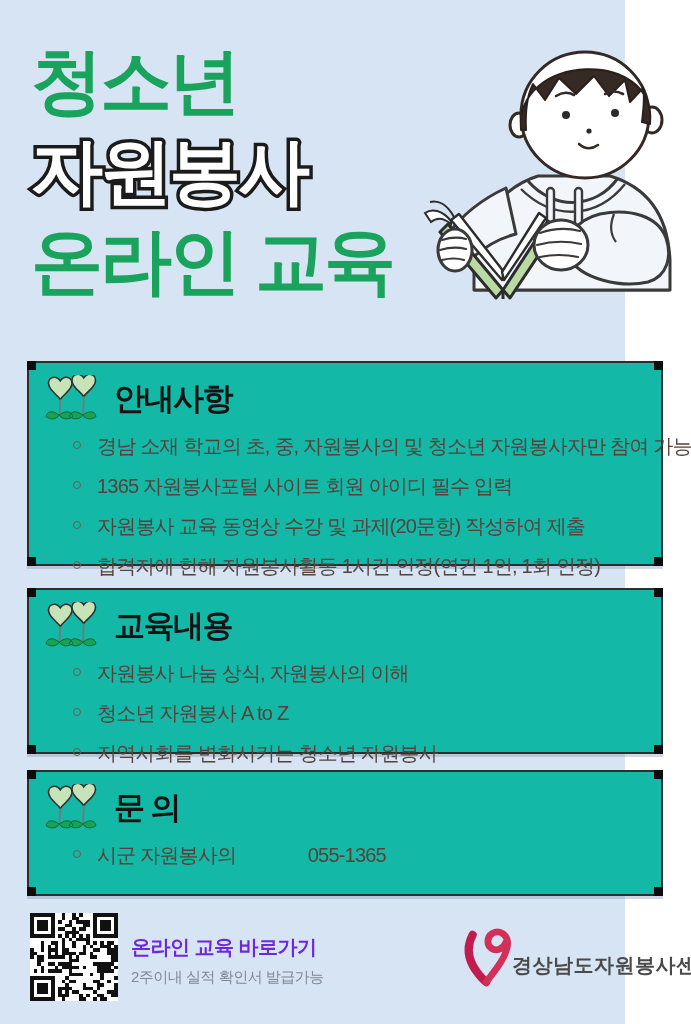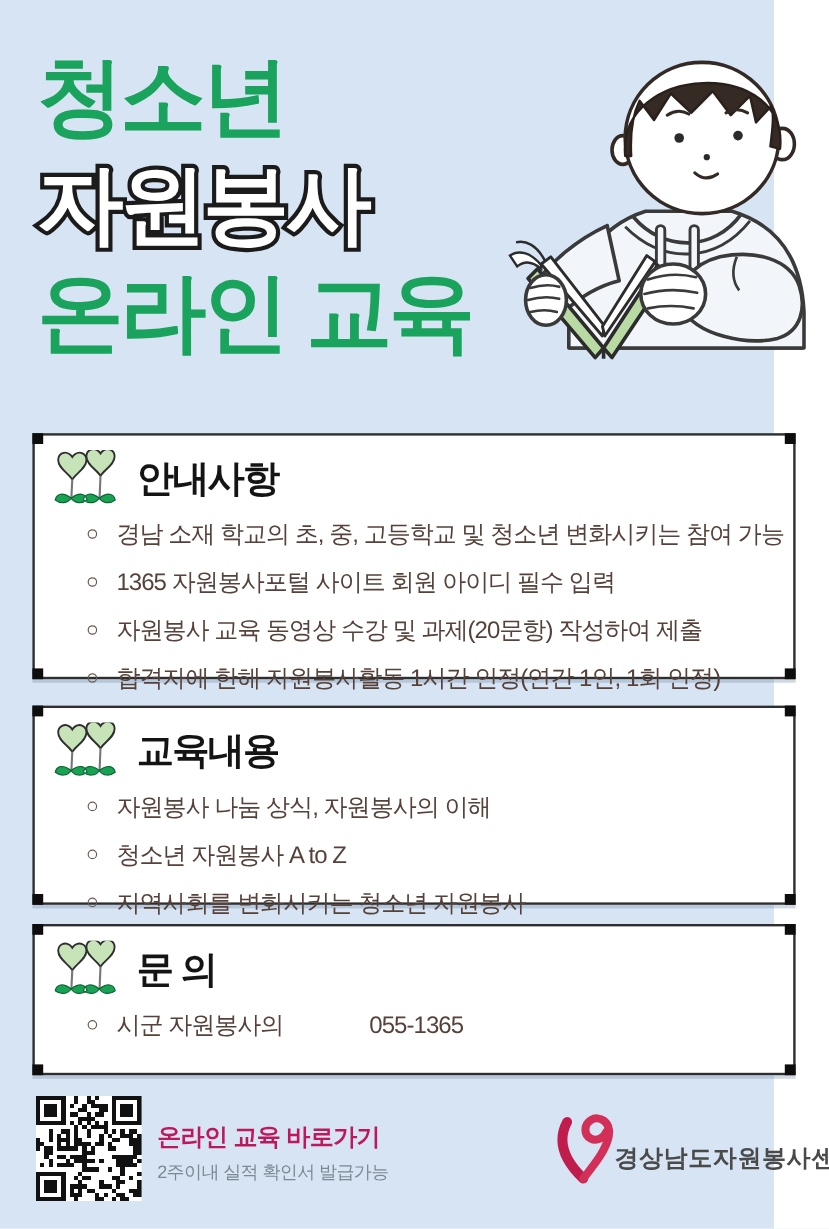--- a/index.html
+++ b/index.html
@@ -4,21 +4,20 @@
 <style>
   html,body{margin:0;padding:0;}
   body{
     width:691px;height:1024px;overflow:hidden;
     font-family:"Liberation Sans","DejaVu Sans",sans-serif;
     background:#fff;
   }
   #canvas{
     position:relative;width:625px;height:1024px;
     background:var(--bg,#d7e4f3);
-    padding-left:20px;
   }
 
   
   .title-block{position:absolute;left:31px;top:36px;}
   .t-line{
     font-size:72px;font-weight:800;letter-spacing:-3px;
     height:90px;line-height:90px;white-space:nowrap;
   }
   .t-green{color:var(--green,#1aa35c);}
   .t-outline-wrap{position:relative;}
@@ -28,21 +27,21 @@
     text-shadow:2px 0 #1b1b1b,-2px 0 #1b1b1b,0 2px #1b1b1b,0 -2px #1b1b1b,
                 2px 2px #1b1b1b,-2px -2px #1b1b1b,2px -2px #1b1b1b,-2px 2px #1b1b1b;
   }
   .t-fill{position:absolute;left:0;top:0;color:#fff;}
 
   
   .illustration{position:absolute;left:418px;top:18px;width:272px;height:296px;}
 
   
   .info-box{
-    position:absolute;left:27px;width:636px;background:#ffffff;
+    position:absolute;left:27px;width:636px;background:#14b8a6;
     border:2px solid var(--border,#2e2e2e);box-sizing:border-box;
     box-shadow:0 3px 0 rgba(120,145,175,.35);
   }
   #box-guide{top:361px;height:205px;}
   #box-content{top:588px;height:166px;}
   #box-contact{top:770px;height:126px;}
   .handle{position:absolute;width:9px;height:9px;background:#0d0d0d;}
   .handle.tl{top:-2px;left:-2px;} .handle.tr{top:-2px;right:-2px;}
   .handle.bl{bottom:-2px;left:-2px;} .handle.br{bottom:-2px;right:-2px;}
 
@@ -60,21 +59,21 @@
   .marker{
     position:absolute;left:2px;top:15px;width:8px;height:8px;
     border:1.6px solid #6d5c54;border-radius:50%;box-sizing:border-box;display:block;
   }
   .contact-label{display:inline-block;width:206px;}
   .contact-value{display:inline-block;}
 
   
   .qr{position:absolute;left:30px;top:913px;width:88px;height:88px;}
   .qr-text{position:absolute;left:131px;top:934px;}
-  .qr-title{font-size:20px;font-weight:700;color:#be185d;letter-spacing:-0.5px;}
+  .qr-title{font-size:20px;font-weight:700;color:#6d28d9;letter-spacing:-0.5px;}
   .qr-subtitle{margin-top:7px;font-size:15px;color:#7e8894;letter-spacing:-0.5px;}
   .logo{position:absolute;left:462px;top:926px;display:flex;align-items:flex-end;}
   .logo-text{
     font-size:20px;font-weight:600;color:#4a4a4a;
     letter-spacing:0.5px;margin:0 0 13px -4px;white-space:nowrap;
   }
 </style>
 </head>
 <body>
 
@@ -151,21 +150,21 @@
     <div class="box-header">
       <svg width="56" height="47" viewBox="0 0 54 48">
         <path d="M15,25 C11.5,19.5 3,15.5 3,8.5 C3,3 8.5,0.8 12.5,3.4 C14,4.4 15,6 15,6 C15,6 16,4.4 17.5,3.4 C21.5,0.8 27,3 27,8.5 C27,15.5 18.5,19.5 15,25 Z" fill="#c7e3b8" stroke="#2f2f2f" stroke-width="1.6"></path>
         <path d="M39,22 C35.5,16.5 27,12.5 27,5.5 C27,0 32.5,-2.2 36.5,0.4 C38,1.4 39,3 39,3 C39,3 40,1.4 41.5,0.4 C45.5,-2.2 51,0 51,5.5 C51,12.5 42.5,16.5 39,22 Z" fill="#c7e3b8" stroke="#2f2f2f" stroke-width="1.6"></path>
         <path d="M15,25 L14.2,41 M39,22 L38.2,41" stroke="#777" stroke-width="1.8"></path>
         <path d="M14,41 C7,35.5 1.5,37 0.5,42.5 C5,46 11,45.5 14,41 Z M14,41 C21,35.5 26.5,37 27.5,42.5 C23,46 17,45.5 14,41 Z M38,41 C31,35.5 25.5,37 24.5,42.5 C29,46 35,45.5 38,41 Z M38,41 C45,35.5 50.5,37 51.5,42.5 C47,46 41,45.5 38,41 Z" fill="#18a254" stroke="#0e6434" stroke-width="1"></path>
       </svg>
       <span class="box-heading">안내사항</span>
     </div>
     <ul class="bullet-list">
-      <li><span class="marker"></span><span>경남 소재 학교의 초, 중, 고등학교 및 청소년 변화시키는 참여 가능</span></li>
+      <li><span class="marker"></span><span>경남 소재 학교의 초, 중, 자원봉사의 및 청소년 자원봉사자만 참여 가능</span></li>
       <li><span class="marker"></span><span>1365 자원봉사포털 사이트 회원 아이디 필수 입력</span></li>
       <li><span class="marker"></span><span>자원봉사 교육 동영상 수강 및 과제(20문항) 작성하여 제출</span></li>
       <li><span class="marker"></span><span>합격자에 한해 자원봉사활동 1시간 인정(연간 1인, 1회 인정)</span></li>
     </ul>
   </div>
 
   <div class="info-box" id="box-content">
     <span class="handle tl"></span>
     <span class="handle tr"></span>
     <span class="handle bl"></span>

